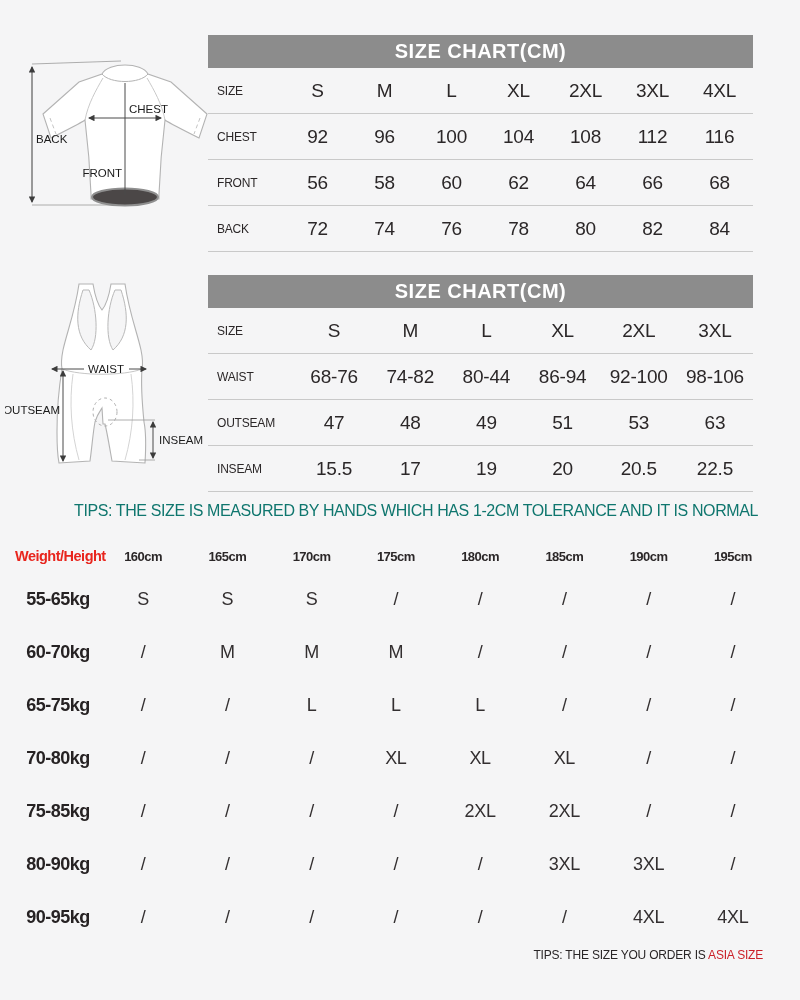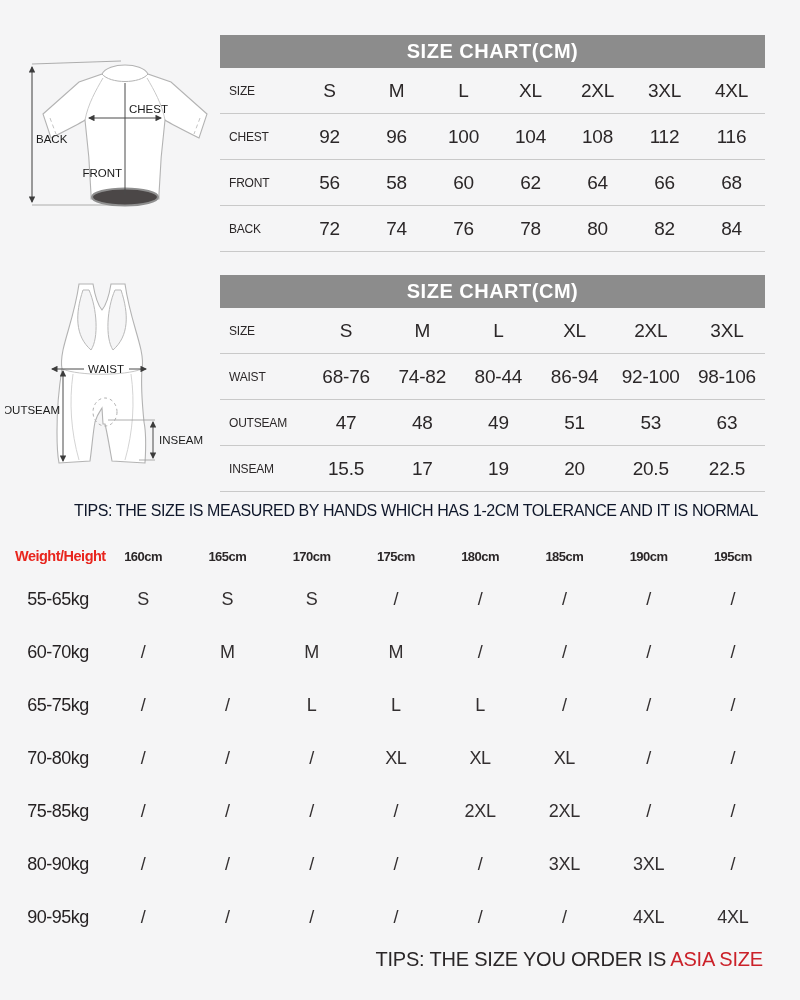--- a/index.html
+++ b/index.html
@@ -4,45 +4,45 @@
 <style>
   :root{
     --bg:#f5f5f6; --header_bg:#8c8c8c; --rule:#c9c9c9;
     --text:#2b2728; --red_label:#e8251d; --red_highlight:#cb2129;
   }
   html,body{margin:0;padding:0;}
   body{font-family:"Liberation Sans","DejaVu Sans",sans-serif;background:var(--bg);}
   .page{position:relative;width:800px;height:1000px;background:var(--bg);overflow:hidden;color:var(--text);}
 
   
-  .chart{position:absolute;left:220px;width:545px;}
+  .chart{position:absolute;left:208px;width:545px;}
   .chart .bar{height:33px;line-height:33px;background:var(--header_bg);color:#fff;
     text-align:center;font-size:20px;font-weight:bold;letter-spacing:.5px;}
   .trow{display:grid;height:45px;align-items:center;border-bottom:1px solid var(--rule);}
   .t1 .trow{grid-template-columns:76px repeat(7,1fr);}
   .t2 .trow{grid-template-columns:88px repeat(6,1fr);}
   .trow .cell{text-align:center;font-size:19px;letter-spacing:-0.2px;}
   .trow .cell:first-child{text-align:left;padding-left:9px;font-size:12px;}
 
   
   .tip1{position:absolute;top:502px;right:42px;font-size:16px;letter-spacing:-0.4px;
-    color:#0f172a;white-space:nowrap;}
-  .tip2{position:absolute;top:948px;right:37px;font-size:20px;letter-spacing:-0.2px;
+    color:#0f766e;white-space:nowrap;}
+  .tip2{position:absolute;top:948px;right:37px;font-size:12px;letter-spacing:-0.2px;
     color:#2a2627;white-space:nowrap;}
   .tip2 .hl{color:var(--red_highlight);}
 
   
   .matrix{position:absolute;left:15px;top:539px;width:760px;}
   .mrow{display:grid;grid-template-columns:86px repeat(8,1fr);align-items:center;}
   .matrix-head{height:34px;}
   .matrix-head .cell{text-align:center;font-size:13px;font-weight:bold;letter-spacing:-0.5px;}
   .matrix-head .cell.corner{color:var(--red_label);font-size:14.5px;text-align:center;padding:0;}
   .matrix-body .mrow{height:53px;}
   .matrix-body .cell{text-align:center;font-size:18px;color:#332f30;letter-spacing:-0.3px;}
-  .matrix-body .cell:first-child{font-weight:normal;font-size:18px;letter-spacing:-0.5px;color:#262223;}
+  .matrix-body .cell:first-child{font-weight:bold;font-size:18px;letter-spacing:-0.5px;color:#262223;}
 
   
   .diag{position:absolute;}
   .diag text{font-family:"Liberation Sans","DejaVu Sans",sans-serif;font-size:11.5px;fill:#1b1b1b;}
 </style>
 </head>
 <body>
 
 <div class="page">
 

